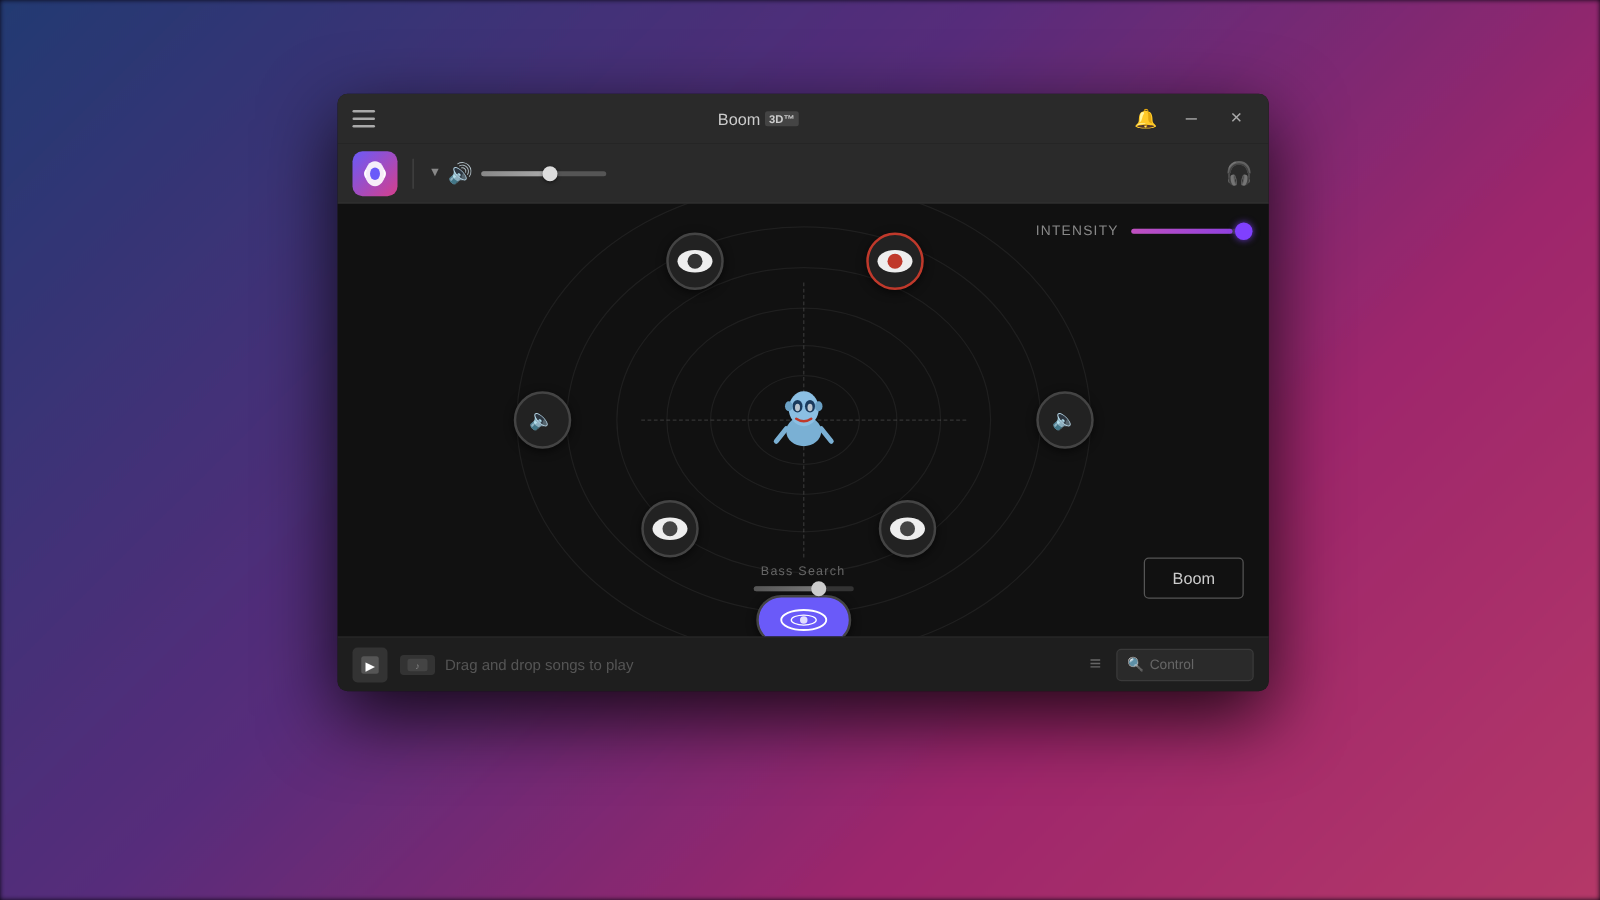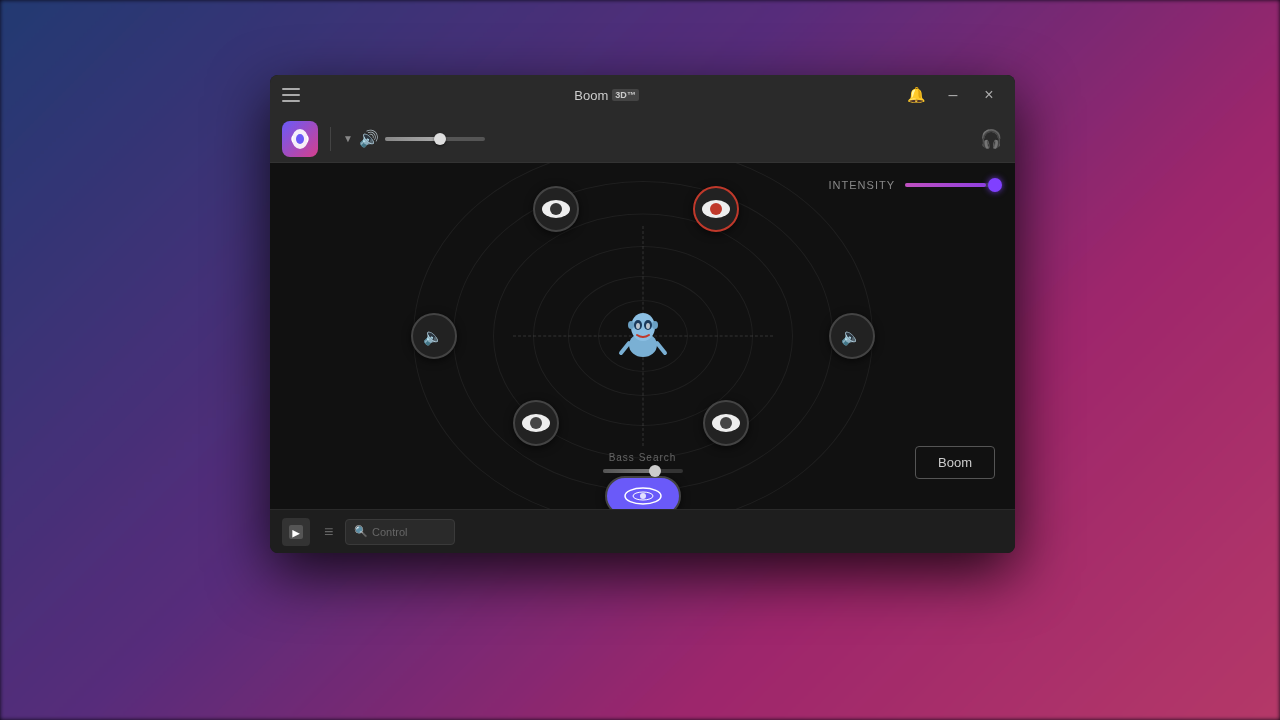--- a/index.html
+++ b/index.html
@@ -700,20 +700,29 @@
 
   </div>
 
   <div class="bottom-bar">
     <div class="bottom-logo">
       <svg width="16" height="16" viewBox="0 0 16 16">
         <rect x="1" y="1" width="14" height="14" rx="2" fill="#555"></rect>
         <text x="8" y="12" text-anchor="middle" fill="white" font-size="9" font-weight="bold">▶</text>
       </svg>
     </div>
+    <div class="bottom-drop-area">
+      <div class="drop-icon">
+        <svg width="18" height="12" viewBox="0 0 18 12">
+          <rect x="1" y="1" width="16" height="10" rx="2" fill="#444"></rect>
+          <text x="9" y="9" text-anchor="middle" fill="#888" font-size="7">♪</text>
+        </svg>
+      </div>
+      <span>Drag and drop songs to play</span>
+    </div>
     <div class="bottom-controls">
       <div class="sort-btn">≡</div>
       <div class="search-box">
         <span class="search-icon-sm">🔍</span>
         <span class="search-placeholder">Control</span>
       </div>
     </div>
   </div>
 
 </div>

